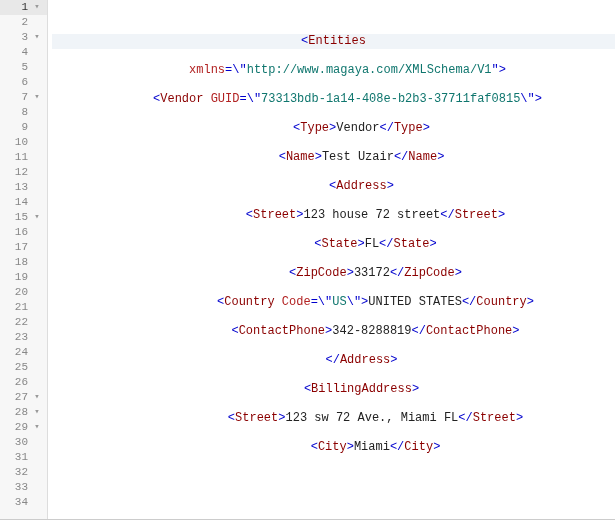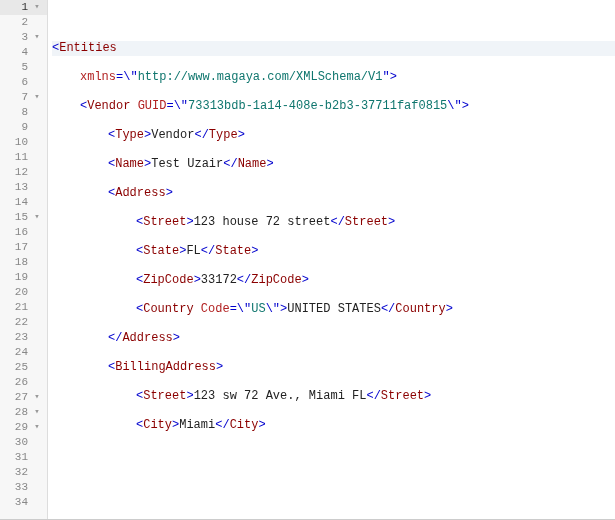--- a/index.html
+++ b/index.html
@@ -48,23 +48,24 @@
     font-size: 9px;
     margin-left: 3px;
   }
   .gutter .gline.hl {
     background: #e8e8e8;
   }
   .gutter .gline.hl .num { color: #333; }
   .code {
     flex: 1;
     padding-left: 4px;
-    padding-top: 13px;
+    padding-top: 6px;
     overflow: hidden;
     white-space: pre;
+    text-align: center;
   }
   .line {
     height: 15px;
     line-height: 15px;
   }
   .line.hl { background: #f0f4f8; }
   .b { color: #0000cd; }   
   .t { color: #8b0000; }   
   .a { color: #b22222; }   
   .s { color: #0f766e; }   
@@ -220,20 +221,21 @@
 <div class="line hl"><span class="b">&lt;</span><span class="t">Entities</span></div>
 <div class="line"><span class="ind1"></span><span class="a">xmlns</span><span class="b">=\"</span><span class="s">http://www.magaya.com/XMLSchema/V1</span><span class="b">"&gt;</span></div>
 <div class="line"><span class="ind1"></span><span class="b">&lt;</span><span class="t">Vendor</span> <span class="a">GUID</span><span class="b">=\"</span><span class="s">73313bdb-1a14-408e-b2b3-37711faf0815</span><span class="b">\"&gt;</span></div>
 <div class="line"><span class="ind2"></span><span class="b">&lt;</span><span class="t">Type</span><span class="b">&gt;</span><span class="x">Vendor</span><span class="b">&lt;/</span><span class="t">Type</span><span class="b">&gt;</span></div>
 <div class="line"><span class="ind2"></span><span class="b">&lt;</span><span class="t">Name</span><span class="b">&gt;</span><span class="x">Test Uzair</span><span class="b">&lt;/</span><span class="t">Name</span><span class="b">&gt;</span></div>
 <div class="line"><span class="ind2"></span><span class="b">&lt;</span><span class="t">Address</span><span class="b">&gt;</span></div>
 <div class="line"><span class="ind3"></span><span class="b">&lt;</span><span class="t">Street</span><span class="b">&gt;</span><span class="x">123 house 72 street</span><span class="b">&lt;/</span><span class="t">Street</span><span class="b">&gt;</span></div>
 <div class="line"><span class="ind3"></span><span class="b">&lt;</span><span class="t">State</span><span class="b">&gt;</span><span class="x">FL</span><span class="b">&lt;/</span><span class="t">State</span><span class="b">&gt;</span></div>
 <div class="line"><span class="ind3"></span><span class="b">&lt;</span><span class="t">ZipCode</span><span class="b">&gt;</span><span class="x">33172</span><span class="b">&lt;/</span><span class="t">ZipCode</span><span class="b">&gt;</span></div>
 <div class="line"><span class="ind3"></span><span class="b">&lt;</span><span class="t">Country</span> <span class="a">Code</span><span class="b">=\"</span><span class="s">US</span><span class="b">\"&gt;</span><span class="x">UNITED STATES</span><span class="b">&lt;/</span><span class="t">Country</span><span class="b">&gt;</span></div>
+<div class="line"><span class="ind3"></span><span class="b">&lt;</span><span class="t">ContactPhone</span><span class="b">&gt;</span><span class="x">342-8288819</span><span class="b">&lt;/</span><span class="t">ContactPhone</span><span class="b">&gt;</span></div>
 <div class="line"><span class="ind2"></span><span class="b">&lt;/</span><span class="t">Address</span><span class="b">&gt;</span></div>
 <div class="line"><span class="ind2"></span><span class="b">&lt;</span><span class="t">BillingAddress</span><span class="b">&gt;</span></div>
 <div class="line"><span class="ind3"></span><span class="b">&lt;</span><span class="t">Street</span><span class="b">&gt;</span><span class="x">123 sw 72 Ave., Miami FL</span><span class="b">&lt;/</span><span class="t">Street</span><span class="b">&gt;</span></div>
 <div class="line"><span class="ind3"></span><span class="b">&lt;</span><span class="t">City</span><span class="b">&gt;</span><span class="x">Miami</span><span class="b">&lt;/</span><span class="t">City</span><span class="b">&gt;</span></div>
 
 
 
 
 
 

